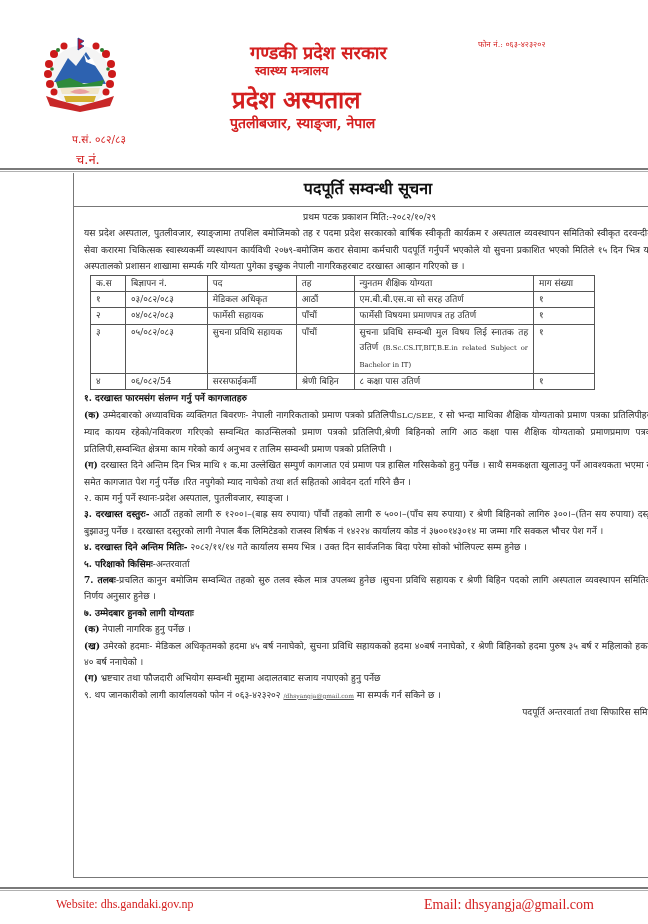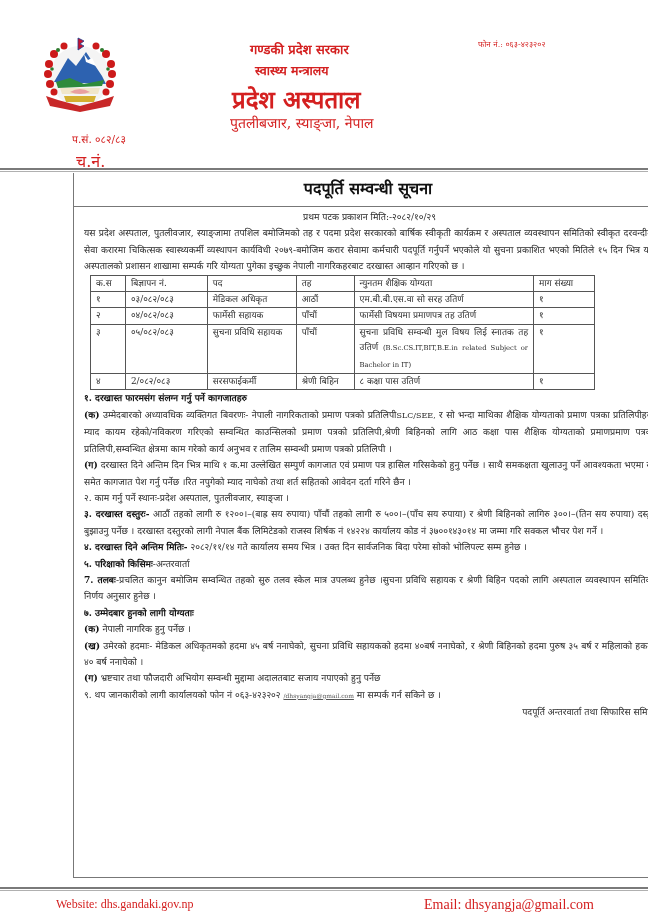--- a/index.html
+++ b/index.html
@@ -1,28 +1,28 @@
 <!DOCTYPE html>
 <html><head>
 <meta charset="utf-8">
 <style>
   * { box-sizing: border-box; margin: 0; padding: 0; }
   html, body { width: 648px; height: 924px; background: #ffffff; overflow: hidden; }
   body { position: relative; font-family: "DejaVu Serif", serif; color: #222; }
 
   .emblem { position: absolute; left: 40px; top: 36px; width: 80px; height: 82px; }
   .ref-no { position: absolute; left: 72px; top: 132px; font-size: 10.5px; color: #d42020; }
-  .chalan { position: absolute; left: 76px; top: 150px; font-size: 16px; color: #d42020; }
+  .chalan { position: absolute; left: 76px; top: 150px; font-size: 13px; color: #d42020; }
   .phone-top { position: absolute; left: 478px; top: 38px; font-size: 8px; color: #d42020; }
 
   .hdr { position: absolute; left: 0; width: 648px; text-align: center; color: #d42020; }
-  .hdr .l1 { position: absolute; left: 250px; top: 40px; font-size: 13px; font-weight: bold; }
+  .hdr .l1 { position: absolute; left: 250px; top: 40px; font-size: 18px; font-weight: bold; }
   .hdr .l2 { position: absolute; left: 255px; top: 62px; font-size: 12.5px; font-weight: bold; }
   .hdr .l3 { position: absolute; left: 232px; top: 82px; font-size: 24px; font-weight: bold; }
-  .hdr .l4 { position: absolute; left: 230px; top: 113px; font-size: 14px; font-weight: normal; }
+  .hdr .l4 { position: absolute; left: 230px; top: 113px; font-size: 14px; font-weight: bold; }
 
   .rule { position: absolute; left: 0; width: 648px; height: 4px; border-top: 2px solid #7a7a7a; border-bottom: 1px solid #b0b0b0; }
   .rule.top { top: 168px; }
   .rule.bot { top: 887px; }
 
   .box { position: absolute; left: 73px; top: 173px; width: 590px; height: 705px; border: 1px solid #777; border-top: none; }
   .box .title { height: 34px; border-bottom: 1px solid #777; text-align: center; font-size: 16px; font-weight: bold; line-height: 32px; color: #111; }
   .box .content { padding: 2px 7px 0 10px; font-size: 9.1px; line-height: 16.4px; color: #2a2a2a; text-align: justify; }
   .center { text-align: center; }
   .bold { font-weight: bold; color: #111; }
@@ -133,21 +133,21 @@
       <tr>
         <td>३</td>
         <td>०५/०८२/०८३</td>
         <td>सुचना प्रविधि सहायक</td>
         <td>पाँचौं</td>
         <td><span>सुचना प्रविधि सम्वन्धी मुल विषय लिई स्नातक तह उतिर्ण</span> <small>(B.Sc.CS.IT,BIT,B.E.in related Subject or Bachelor in IT)</small></td>
         <td>१</td>
       </tr>
       <tr>
         <td>४</td>
-        <td>2/०८२/०८३</td>
+        <td>०६/०८२/54</td>
         <td>सरसफाईकर्मी</td>
         <td>श्रेणी बिहिन</td>
         <td>८ कक्षा पास उतिर्ण</td>
         <td>१</td>
       </tr>
     </tbody>
       </table>
 
     <div class="bold">१. दरखास्त फारमसंग संलग्न गर्नु पर्ने कागजातहरु</div>
     <div><span class="bold">(क)</span> <span>उम्मेदबारको अध्यावधिक व्यक्तिगत बिवरणः- नेपाली नागरिकताको प्रमाण पत्रको प्रतिलिपी</span><span class="sub">SLC/SEE,</span> <span>र सो भन्दा माथिका शैक्षिक योग्यताको प्रमाण पत्रका प्रतिलिपीहरु, म्याद कायम रहेको/नविकरण गरिएको सम्वन्धित काउन्सिलको प्रमाण पत्रको प्रतिलिपी,श्रेणी बिहिनको लागि आठ कक्षा पास शैक्षिक योग्यताको प्रमाणप्रमाण पत्रको प्रतिलिपी,सम्वन्धित क्षेत्रमा काम गरेको कार्य अनुभव र तालिम सम्वन्धी प्रमाण पत्रको प्रतिलिपी ।</span></div>

